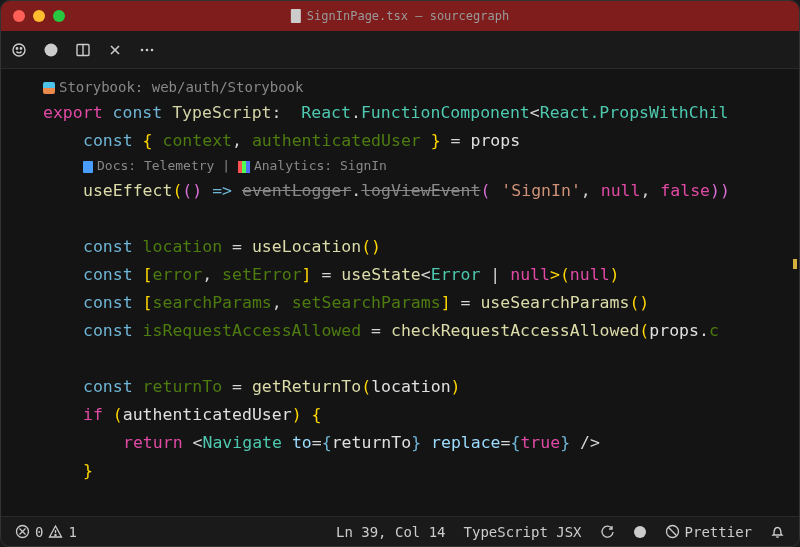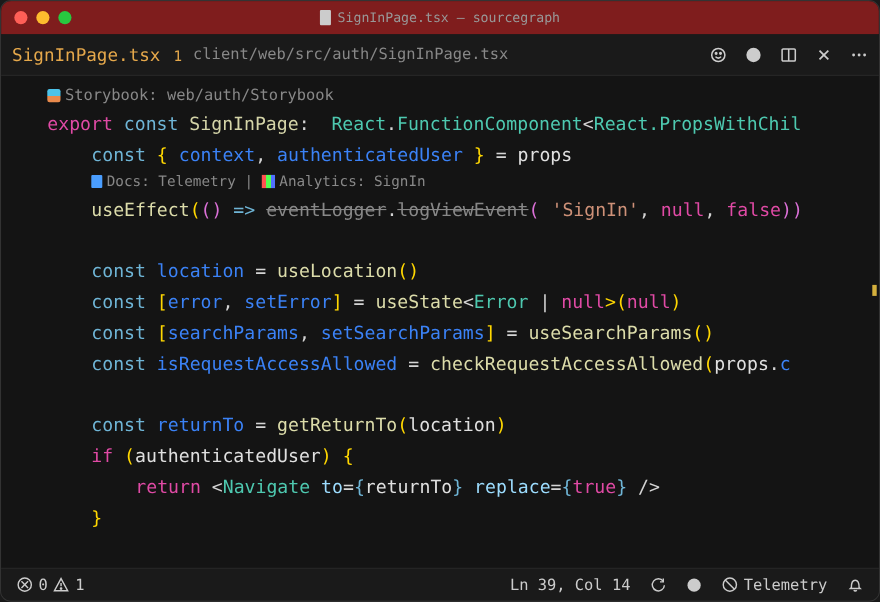--- a/index.html
+++ b/index.html
@@ -70,21 +70,21 @@
     }
     .sb-icon { display: inline-block; width: 12px; height: 12px; background: linear-gradient(#4cc3e9 50%, #e98a4c 50%); border-radius: 2px; vertical-align: middle; margin-right: 4px; }
     .doc-icon { display: inline-block; width: 10px; height: 12px; background: #4a9eff; border-radius: 1px; vertical-align: middle; margin-right: 4px; }
     .chart-icon { display: inline-block; width: 12px; height: 12px; background: linear-gradient(90deg, #ff5050 33%, #50ff50 33% 66%, #5070ff 66%); vertical-align: middle; margin-right: 4px; }
     .kw-export { color: #e04aa5; }
     .kw-const { color: #6fb5d6; }
     .identifier { color: #e0e0e0; }
     .fn-name { color: #d4d4a8; }
     .type { color: #4ec9b0; }
     .punct { color: #d4d4d4; }
-    .prop { color: #3b82f6; }
+    .prop { color: #4d7c0f; }
     .call { color: #dcdcaa; }
     .string { color: #ce9178; margin-left: 11px; }
     .bool { color: #e04aa5; }
     .null { color: #e04aa5; }
     .paren-yellow { color: #ffd700; }
     .paren-purple { color: #da70d6; }
     .jsx-tag { color: #4ec9b0; }
     .jsx-attr { color: #9cdcfe; }
     .jsx-brace { color: #6fb5d6; }
     .strike { text-decoration: line-through; color: #888; text-align: right; }
@@ -122,27 +122,20 @@
     <div class="traffic-light tl-yellow"></div>
     <div class="traffic-light tl-green"></div>
   </div>
   <div class="window-title">
     <span class="file-icon"></span>
     <span>SignInPage.tsx — sourcegraph</span>
   </div>
 </div>
 
 <div class="tab-bar">
-  <div class="tab-left">
-    <span>
-      <span class="tab-name">SignInPage.tsx</span>
-      <span class="tab-modified">1</span>
-    </span>
-    <span class="breadcrumb">client/web/src/auth/SignInPage.tsx</span>
-  </div>
   <div class="tab-right">
     <span class="tab-icon">
       <svg width="16" height="16" viewBox="0 0 16 16" fill="none" stroke="currentColor" stroke-width="1.4">
           <circle cx="8" cy="8" r="6"></circle>
           <path d="M5.5 9.5 A3 3 0 0 0 10.5 9.5"></path>
           <circle cx="6" cy="6.5" r="0.7" fill="currentColor"></circle>
           <circle cx="10" cy="6.5" r="0.7" fill="currentColor"></circle>
         </svg>
     </span>
     <span class="tab-icon">
@@ -169,21 +162,21 @@
           <circle cx="13" cy="8" r="1.3"></circle>
         </svg>
     </span>
   </div>
 </div>
 
 <div class="editor">
   <div class="minimap-ind"></div>
   <div class="storybook-line"><span class="sb-icon"></span><span>Storybook: web/auth/Storybook</span></div>
 
-  <div class="code-line"><span class="kw-export">export</span> <span class="kw-const">const</span> <span class="fn-name">SignInPage</span><span class="punct">:</span>  <span class="type">React</span><span class="punct">.</span><span class="type">FunctionComponent</span><span class="punct">&lt;</span><span class="type">React.PropsWithChil</span></div>
+  <div class="code-line"><span class="kw-export">export</span> <span class="kw-const">const</span> <span class="fn-name">TypeScript</span><span class="punct">:</span>  <span class="type">React</span><span class="punct">.</span><span class="type">FunctionComponent</span><span class="punct">&lt;</span><span class="type">React.PropsWithChil</span></div>
 
   <div class="code-line ind1"><span class="kw-const">const</span> <span class="paren-yellow">{ </span><span class="prop">context</span><span class="punct">, </span><span class="prop">authenticatedUser</span><span class="paren-yellow"> }</span><span class="punct"> = </span><span class="identifier">props</span></div>
 
   <div class="codelens"><span class="doc-icon"></span><span>Docs: Telemetry</span><span> | </span><span class="chart-icon"></span><span>Analytics: SignIn</span></div>
 
   <div class="code-line ind1"><span class="call">useEffect</span><span class="paren-yellow">(</span><span class="paren-purple">()</span><span class="kw-const"> =&gt; </span><span class="strike">eventLogger</span><span class="punct">.</span><span class="strike">logViewEvent</span><span class="paren-purple">(</span><span class="string">'SignIn'</span><span class="punct">, </span><span class="null">null</span><span class="punct">, </span><span class="bool">false</span><span class="paren-purple">))</span></div>
 
   <div class="code-line">&nbsp;</div>
 
   <div class="code-line ind1"><span class="kw-const">const</span> <span class="prop">location</span><span class="punct"> = </span><span class="call">useLocation</span><span class="paren-yellow">()</span></div>
@@ -217,37 +210,38 @@
       <svg width="15" height="15" viewBox="0 0 15 15" fill="none" stroke="currentColor" stroke-width="1.3">
           <path d="M7.5 2 L13.5 13 L1.5 13 Z"></path>
           <line x1="7.5" y1="6" x2="7.5" y2="9"></line>
           <circle cx="7.5" cy="11" r="0.6" fill="currentColor"></circle>
         </svg>
       <span>1</span>
     </div>
   </div>
   <div class="status-right">
     <div class="status-item">Ln 39, Col 14</div>
+    <div class="status-item">TypeScript JSX</div>
     <div class="status-item">
       <svg width="15" height="15" viewBox="0 0 15 15" fill="none" stroke="currentColor" stroke-width="1.3">
           <path d="M13 8 A5.5 5.5 0 1 1 12 4.5"></path>
           <path d="M12 2 L12 5 L9 5"></path>
         </svg>
     </div>
     <div class="status-item">
       <svg width="14" height="14" viewBox="0 0 14 14" fill="currentColor">
           <circle cx="7" cy="7" r="6"></circle>
         </svg>
     </div>
     <div class="status-item">
       <svg width="15" height="15" viewBox="0 0 15 15" fill="none" stroke="currentColor" stroke-width="1.3">
           <circle cx="7.5" cy="7.5" r="6"></circle>
           <line x1="3.3" y1="3.3" x2="11.7" y2="11.7"></line>
         </svg>
-      <span>Telemetry</span>
+      <span>Prettier</span>
     </div>
     <div class="status-item">
       <svg width="15" height="15" viewBox="0 0 15 15" fill="none" stroke="currentColor" stroke-width="1.3">
           <path d="M4 10 C4 5 5 3.5 7.5 3.5 C10 3.5 11 5 11 10 L12 11 L3 11 Z"></path>
           <path d="M6.2 12.5 A1.5 1.5 0 0 0 8.8 12.5"></path>
         </svg>
     </div>
   </div>
 </div>
 

